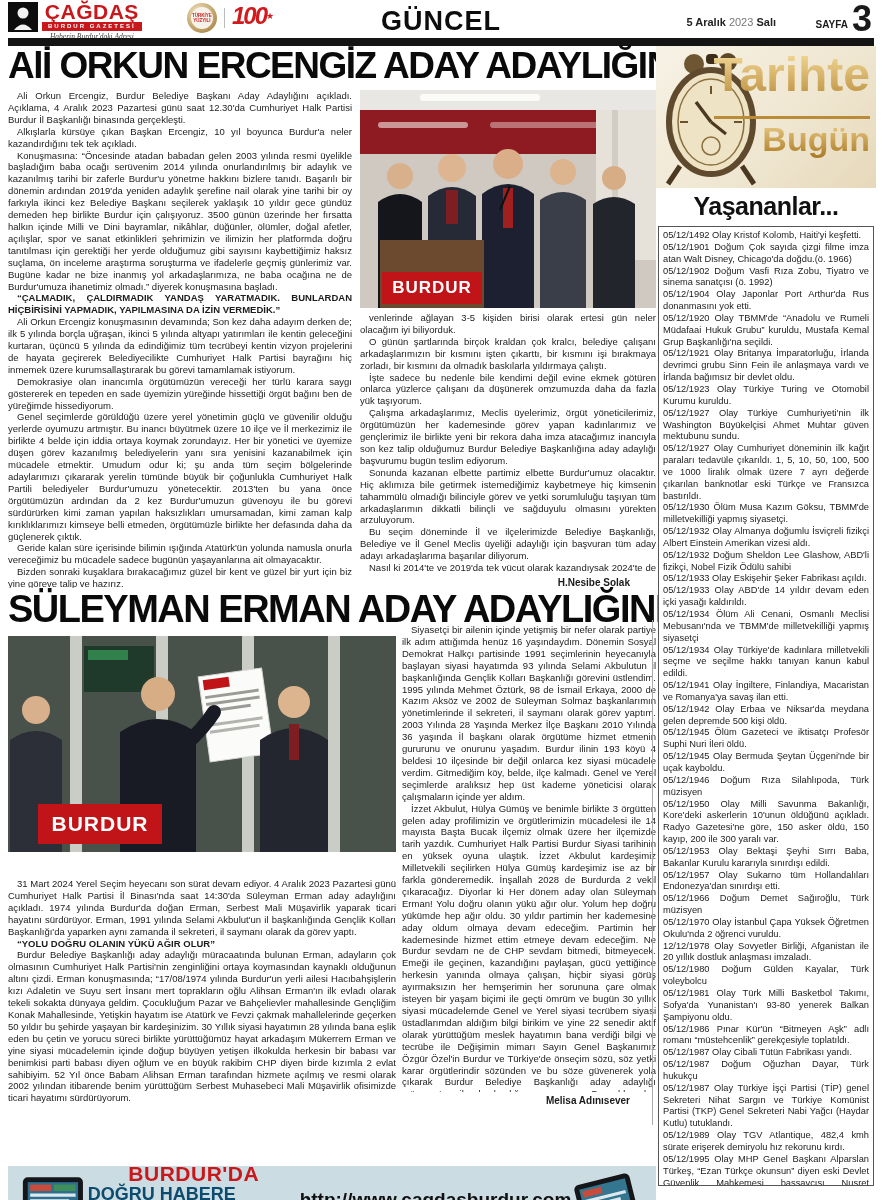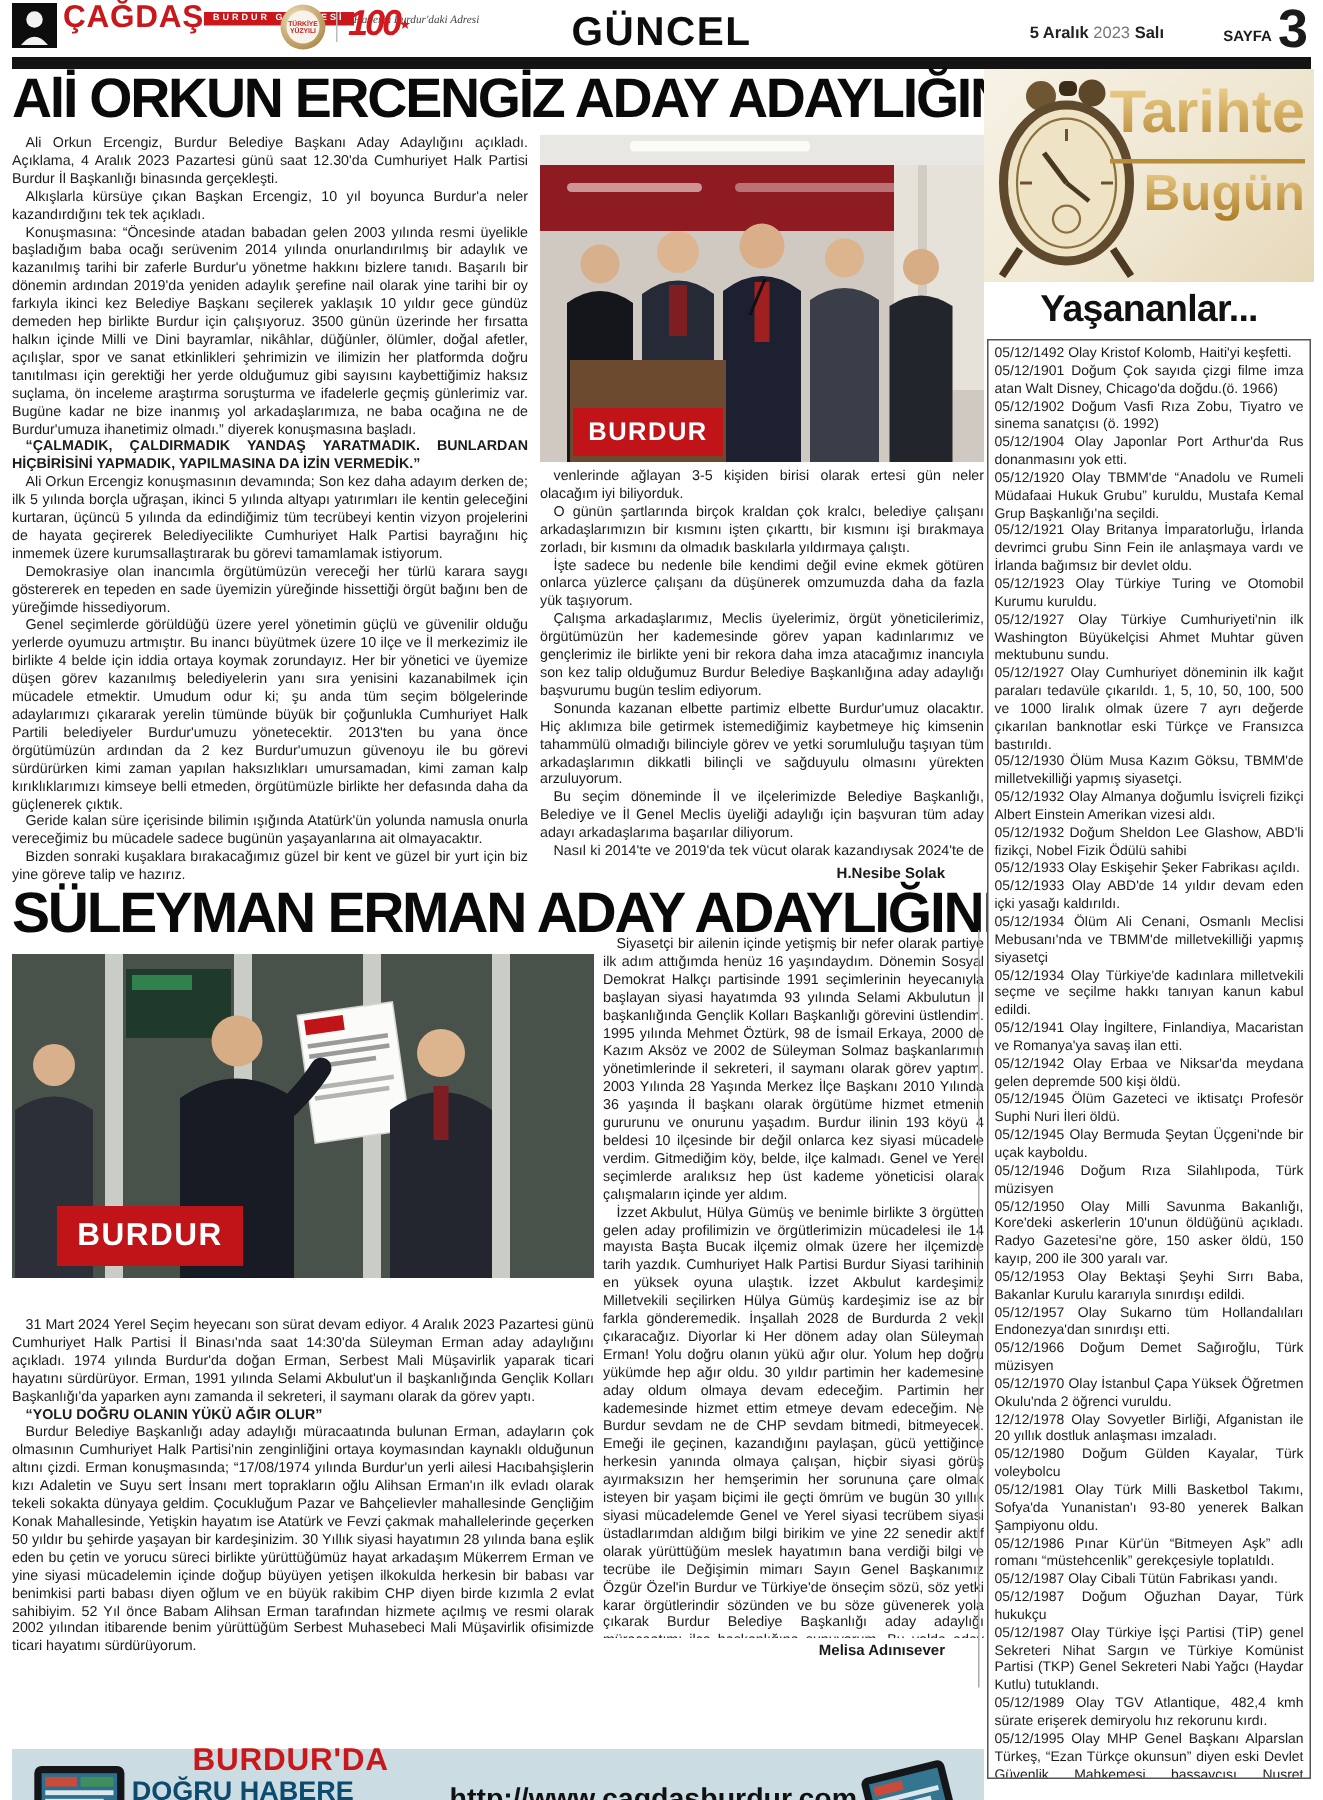--- a/index.html
+++ b/index.html
@@ -3,21 +3,21 @@
 <meta charset="utf-8">
 <style>
   html,body{margin:0;padding:0;background:#e8e8e8;}
   .page{position:relative;width:882px;height:1200px;background:#ffffff;margin:0 auto;
         font-family:"Liberation Sans","DejaVu Sans",sans-serif;color:#1a1a1a;overflow:hidden;}
 
   
   .masthead{position:absolute;top:0;left:0;width:882px;height:38px;}
   .logo-block{position:absolute;left:8px;top:2px;display:flex;gap:4px;align-items:flex-start;}
   .ata-box{width:30px;height:30px;background:#0d0d0d;display:flex;align-items:center;justify-content:center;}
-  .logo-col{display:flex;flex-direction:row;align-items:center;}
+  .logo-col{display:flex;flex-direction:column;align-items:center;}
   .logo-title{font-size:21px;font-weight:900;color:#c8181c;letter-spacing:.5px;line-height:20px;font-stretch:condensed;}
   .logo-bar{background:#c8181c;color:#fff;font-size:6px;font-weight:700;letter-spacing:2px;padding:1px 6px;line-height:7px;}
   .logo-tag{font-family:"Liberation Serif","DejaVu Serif",serif;font-style:italic;font-size:7.5px;color:#444;margin-top:1px;}
   .badge-tc{position:absolute;left:187px;top:3px;width:30px;height:30px;border-radius:50%;
             background:radial-gradient(circle at 35% 30%,#efe0bd,#b79659 70%,#8d6e38);
             display:flex;align-items:center;justify-content:center;}
   .badge-tc-inner{width:22px;height:22px;border-radius:50%;background:#f7f3ea;display:flex;flex-direction:column;
             align-items:center;justify-content:center;font-size:4.5px;font-weight:700;color:#c8181c;line-height:5px;text-align:center;}
   .badge-sep{position:absolute;left:224px;top:8px;height:20px;border-left:1px solid #bbb;}
   .badge-100{position:absolute;left:232px;top:4px;color:#d21a1e;font-weight:900;font-style:italic;
@@ -57,23 +57,23 @@
   .v-rule{position:absolute;left:652px;top:620px;height:505px;border-left:1px solid #aaa;}
 
   
   .photo-sign{position:absolute;background:#c01418;color:#fff;font-weight:900;text-align:center;
               display:flex;align-items:center;justify-content:center;letter-spacing:1px;}
 
   
   .sidebar{position:absolute;left:656px;top:46px;width:220px;height:1150px;}
   .tb-graphic{position:relative;width:100%;height:142px;background:linear-gradient(135deg,#f7f2e6,#efe6d0 60%,#e6d8ba);overflow:hidden;}
   .tb-text{position:absolute;right:6px;top:8px;text-align:right;}
-  .tb-line1{font-size:40px;font-weight:700;line-height:42px;
+  .tb-line1{font-size:48px;font-weight:700;line-height:42px;
             background:linear-gradient(#f0d593,#a8761f);-webkit-background-clip:text;background-clip:text;color:transparent;
-            border-bottom:3px solid #b98c3a;padding-bottom:10px;}
+            border-bottom:3px solid #b98c3a;padding-bottom:20px;}
   .tb-line2{font-size:34px;font-weight:700;line-height:40px;
             background:linear-gradient(#f0d593,#a8761f);-webkit-background-clip:text;background-clip:text;color:transparent;}
   .yasananlar{height:36px;background:#fff;font-size:25px;font-weight:900;color:#111;
               display:flex;align-items:center;justify-content:center;letter-spacing:-0.5px;}
   .events-box{margin:2px 2px 0 2px;border:1.5px solid #555;background:#fff;padding:3px 4px;height:952px;overflow:hidden;}
   .event-item{margin:0;font-size:9.3px;line-height:11.85px;text-align:justify;color:#1c1c1c;text-indent:0;}
 
   
   .ad{position:absolute;left:8px;top:1166px;width:648px;height:68px;background:#ccdce3;
       display:flex;align-items:center;justify-content:space-between;padding:0 10px;box-sizing:border-box;}

